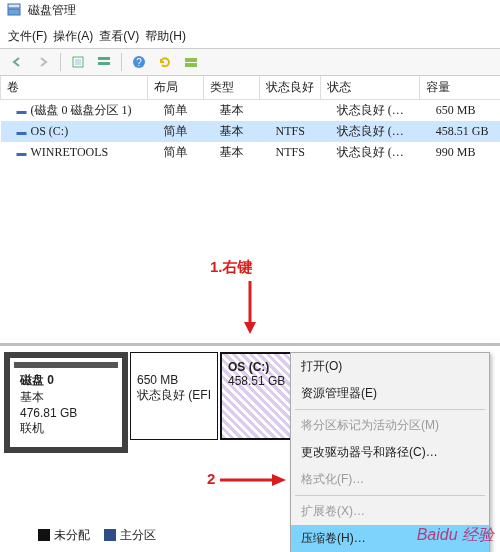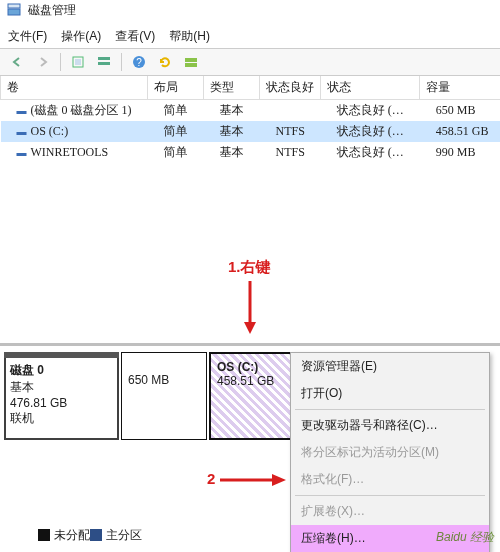--- a/index.html
+++ b/index.html
@@ -1,49 +1,49 @@
 <!DOCTYPE html>
 <html><head>
 <meta charset="utf-8">
 <style>
   * { box-sizing: border-box; margin: 0; padding: 0; font-family: "Microsoft YaHei", SimSun, sans-serif; }
   body { width: 500px; height: 552px; background: #fff; font-size: 12px; color: #222; overflow: hidden; position: relative; }
   .titlebar { display: flex; align-items: flex-start; height: 24px; padding: 2px 6px; }
   .titlebar .icon { width: 16px; height: 16px; margin-right: 6px; display: flex; align-items: center; justify-content: center; }
-  .menu { display: flex; gap: 14px; padding: 4px 8px; height: 24px; align-items: center; }
+  .menu { display: flex; gap: 6px; padding: 4px 8px; height: 24px; align-items: center; }
   .menu span { cursor: default; }
   .toolbar { display: flex; gap: 4px; align-items: center; height: 28px; padding: 2px 6px; border-top: 1px solid #ccc; border-bottom: 1px solid #ccc; background: #f7f7f7; }
   .tbtn { width: 22px; height: 22px; display: flex; align-items: center; justify-content: center; border: 1px solid transparent; }
   .sep { width: 1px; height: 18px; background: #ccc; margin: 0 2px; }
   .table { width: 100%; border-collapse: collapse; }
   .table th { text-align: left; font-weight: normal; padding: 3px 6px; border: 1px solid #ddd; border-top: none; background: #fff; white-space: nowrap; }
   .table td { padding: 2px 16px; white-space: nowrap; font-family: Liberation Serif, serif; }
   .cell-vol::before { content: "▬"; color: #3a6cb5; margin-right: 4px; font-size: 10px; }
   tr.selected td { background: #cde6ff; }
   .upper { height: 270px; overflow: hidden; border-bottom: 3px solid #bfbfbf; }
-  .annotation1 { position: absolute; left: 228px; top: 258px; color: #d81e1e; font-size: 15px; font-weight: bold; }
+  .annotation1 { position: absolute; left: 210px; top: 258px; color: #d81e1e; font-size: 15px; font-weight: bold; }
   .arrow1 { position: absolute; left: 240px; top: 276px; }
   .lower { padding: 6px 4px; display: flex; gap: 2px; }
-  .disk-label { width: 115px; border: 2px solid #404040; padding: 4px; }
+  .disk-label { width: 124px; border: 6px solid #404040; padding: 10px; }
   .disk-label .stripe { height: 6px; background: #555; margin: -6px -6px 4px -6px; }
   .vol-box { border: 1px solid #111; padding: 6px; height: 88px; min-width: 86px; }
   .vol-box.selected { border: 2px solid #111; background: repeating-linear-gradient(45deg,#dce,#dce 3px,#fff 3px,#fff 6px); }
   .vol-box .name { font-weight: bold; }
   .ctx { position: absolute; left: 290px; top: 352px; width: 200px; background: #f2f2f2; border: 1px solid #aaa; box-shadow: 2px 2px 4px rgba(0,0,0,.25); }
   .ctx .item { padding: 5px 10px; cursor: default; }
   .ctx .item.disabled { color: #9a9a9a; }
-  .ctx .item.hl { background: #f0abfc; }
+  .ctx .item.hl { background: #7dd3fc; }
   .ctx .div { height: 1px; background: #ccc; margin: 2px 4px; }
-  .legend { position: absolute; left: 6px; bottom: 8px; display: flex; align-items: center; font-size: 12px; padding-left: 32px; }
+  .legend { position: absolute; left: 6px; bottom: 8px; display: flex; gap: 14px; align-items: center; font-size: 12px; padding-left: 32px; }
   .legend .sw { width: 12px; height: 12px; display: inline-block; margin-right: 4px; vertical-align: -2px; }
   .sw.black { background: #111; }
   .sw.blue { background: #2d4e86; }
   .annotation2 { position: absolute; left: 207px; top: 470px; color: #d81e1e; font-size: 15px; font-weight: bold; }
   .arrow2 { position: absolute; left: 218px; top: 472px; }
-  .watermark { position: absolute; right: 6px; bottom: 6px; color: #4d7c0f; font-size: 12px; font-style: italic; opacity: .8; }
+  .watermark { position: absolute; right: 6px; bottom: 6px; color: #be185d; font-size: 16px; font-style: italic; opacity: .8; }
 </style>
 </head>
 <body>
 
 <div class="titlebar">
   <span class="icon">
     <svg width="14" height="14">
         <rect x="1" y="6" width="12" height="6" fill="#6aa5d8" stroke="#3a6cb5"></rect>
         <rect x="1" y="1" width="12" height="4" fill="#d8e6f3" stroke="#3a6cb5"></rect>
       </svg>
@@ -154,39 +154,40 @@
     <div class="stripe"></div>
     <div style="font-weight:bold">磁盘 0</div>
     <div>基本</div>
     <div>476.81 GB</div>
     <div>联机</div>
   </div>
   <div id="parts" style="display:flex;gap:2px">
       <div class="vol-box">
         <div>&nbsp;</div>
         <div>650 MB</div>
+        <div>状态良好 (EFI</div>
       </div>
       <div class="vol-box selected">
         <div class="name">OS (C:)</div>
         <div>458.51 GB</div>
       </div>
       <div class="vol-box">
         <div class="name">Imag</div>
         <div>15.4(</div>
         <div>状态</div>
       </div>
     </div>
 </div>
 
 <div class="ctx">
+  <div class="item">打开(O)</div>
   <div class="item">资源管理器(E)</div>
-  <div class="item">打开(O)</div>
   <div class="div"></div>
+  <div class="item disabled">将分区标记为活动分区(M)</div>
   <div class="item">更改驱动器号和路径(C)…</div>
-  <div class="item disabled">将分区标记为活动分区(M)</div>
   <div class="item disabled">格式化(F)…</div>
   <div class="div"></div>
   <div class="item disabled">扩展卷(X)…</div>
   <div class="item hl">压缩卷(H)…</div>
 
 </div>
 
 <div class="annotation2">2</div>
 <svg class="arrow2" width="70" height="16">
   <line x1="2" y1="8" x2="56" y2="8" stroke="#d81e1e" stroke-width="3"></line>

